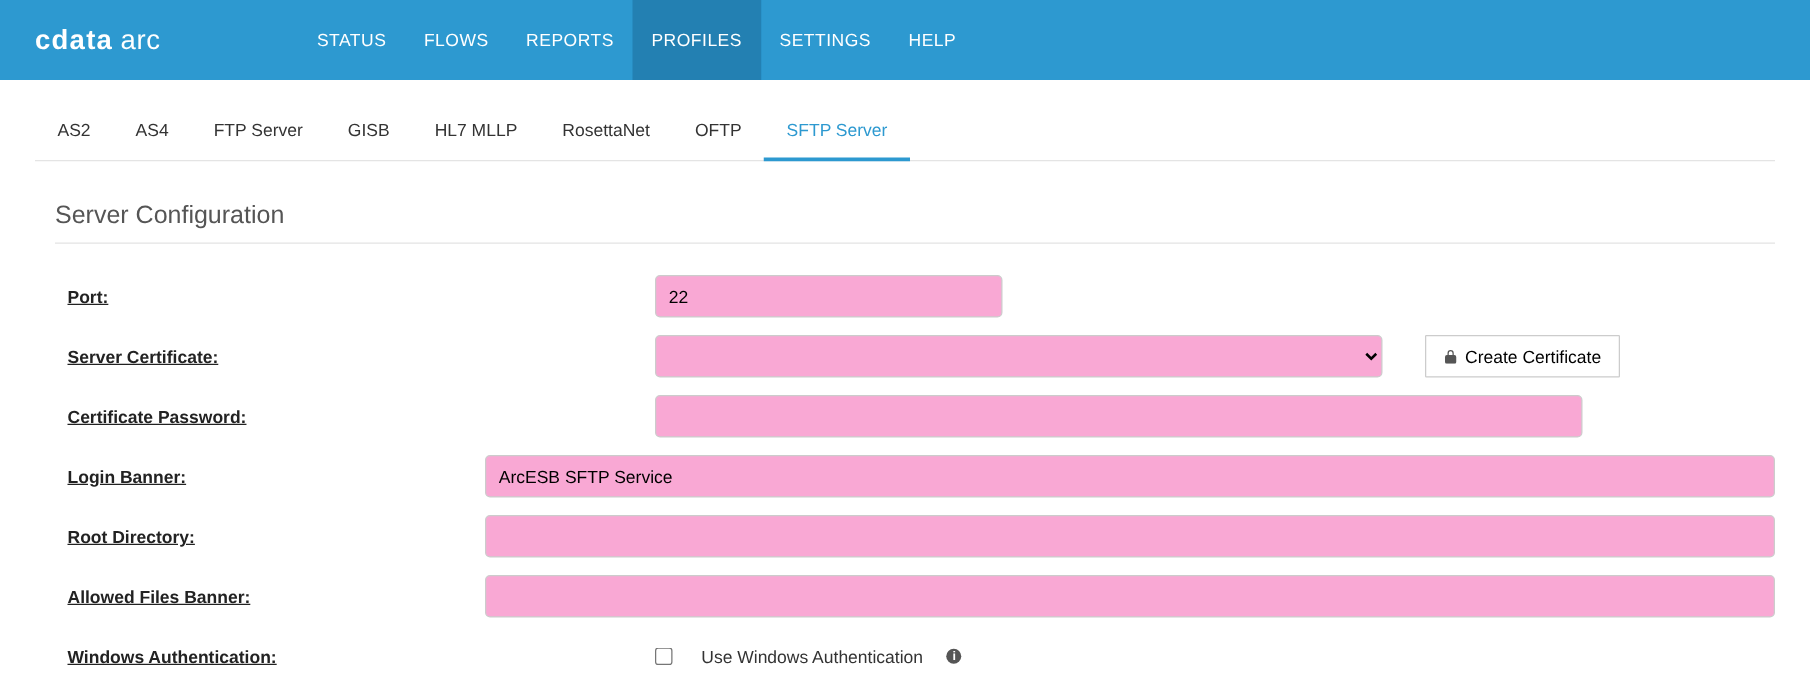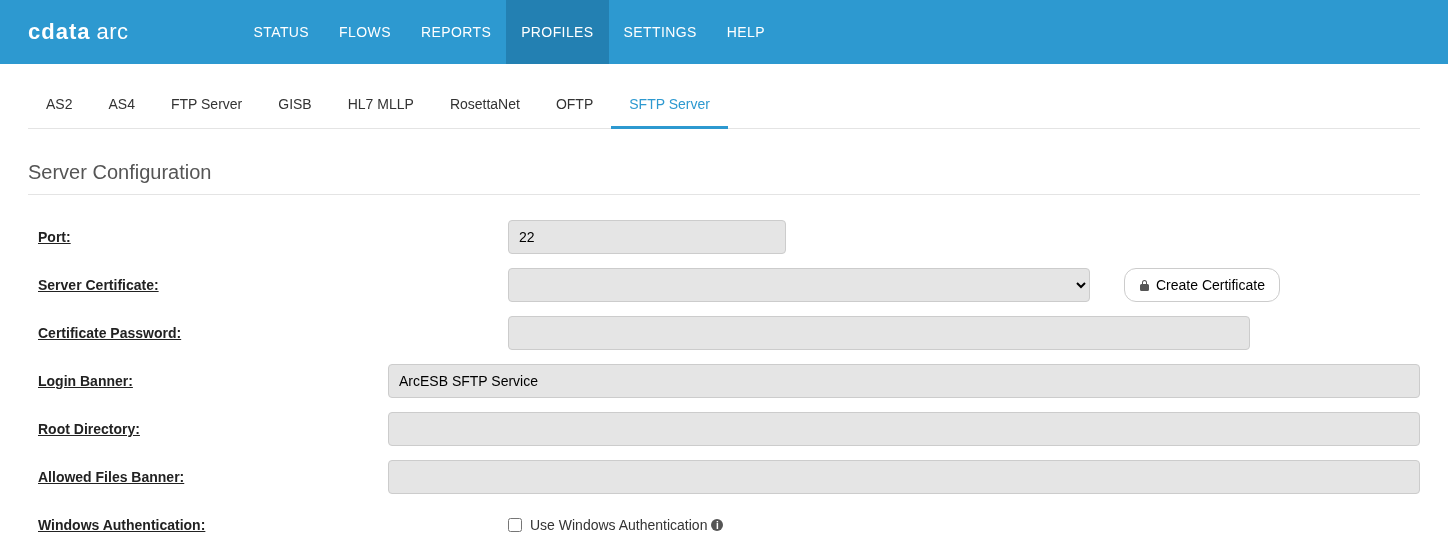--- a/index.html
+++ b/index.html
@@ -6,33 +6,33 @@
   body { font-family: "Segoe UI", "Helvetica Neue", Arial, sans-serif; font-size: 14px; color: #333; background: #fff; }
   .topnav { background: #2d99d0; height: 64px; display: flex; align-items: center; padding: 0 28px; }
   .logo { display: flex; align-items: center; color: #fff; font-size: 22px; font-weight: 300; letter-spacing: .5px; }
   .logo-main { font-weight: 700; letter-spacing: 1px; margin-right: 6px; font-family: Arial, sans-serif; }
   .nav-items { display: flex; margin-left: 110px; height: 100%; align-items: flex-end; }
   .nav-item { color: #fff; display: flex; align-items: center; padding: 0 15px; font-size: 14px; letter-spacing: .4px; cursor: pointer; height: 100%; }
   .nav-item.active { background: #2380b2; }
   .subtabs { display: flex; border-bottom: 1px solid #e4e4e4; margin: 20px 28px 0 28px; }
   .subtab { padding: 12px 18px 14px 18px; color: #333; font-size: 14px; cursor: pointer; border-bottom: 3px solid transparent; margin-bottom: -1px; }
   .subtab.active { color: #2d99d0; border-bottom-color: #2d99d0; }
-  .section { padding: 32px 28px 0 28px; }
+  .section { padding: 32px 28px 0 28px; margin-left: 16px; }
   .section-title { font-size: 20px; color: #555; font-weight: 400; border-bottom: 1px solid #e4e4e4; padding-bottom: 10px; margin-bottom: 18px; }
   .form-row { display: flex; align-items: center; min-height: 48px; padding: 0 0 0 10px; }
   .label-col { width: 470px; font-size: 14px; color: #222; font-weight: 700; text-decoration: underline; }
   .input-col { flex: 1; display: flex; align-items: center; }
-  input[type=text], input[type=password], select { height: 34px; border: 1px solid #ccc; border-radius: 4px; padding: 0 10px; font-size: 14px; background: #e5e5e5; }
+  input[type=text], input[type=password], select { height: 34px; border: 1px solid #ccc; border-radius: 4px; padding: 0 10px; font-size: 14px; background: #f9a8d4; }
   .w-small { width: 278px; }
   .w-large { width: 1032px; }
   .w-cert { width: 582px; }
   .w-pass { width: 742px; }
-  .btn { border: 1px solid #ccc; background: #fff; border-radius: 12px; height: 34px; padding: 0 14px; font-size: 14px; display: inline-flex; align-items: center; cursor: pointer; margin-left: 34px; }
+  .btn { border: 1px solid #ccc; background: #fff; border-radius: 1px; height: 34px; padding: 0 14px; font-size: 14px; display: inline-flex; align-items: center; cursor: pointer; margin-left: 34px; }
   .btn svg { margin-right: 6px; }
-  .checkbox-row { display: flex; align-items: center; }
+  .checkbox-row { display: flex; align-items: center; gap: 15px; }
   .checkbox-row input { margin-right: 8px; width: 14px; height: 14px; }
   .info-icon { width: 12px; height: 12px; display: inline-flex; align-items: center; justify-content: center; margin-left: 4px; font-size:10px; color:#555; border-radius:50%; background:#555; color:#fff; font-weight:700; }
 </style>
 </head>
 <body>
 
 <div class="topnav">
   <div class="logo">
     <span class="logo-main">cdata</span>
     <span>arc</span>

